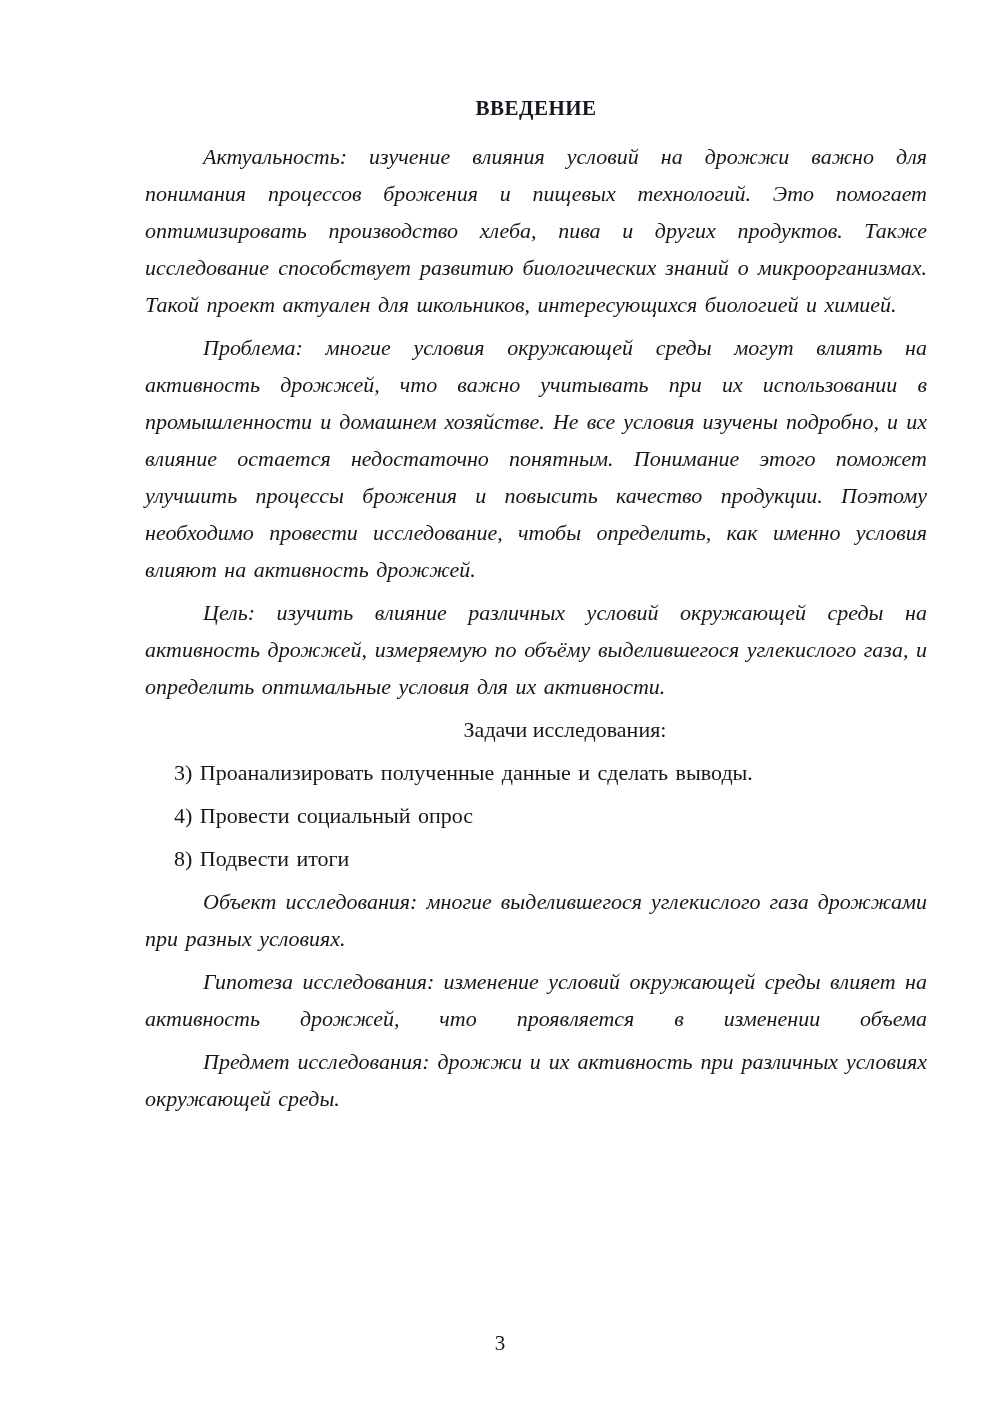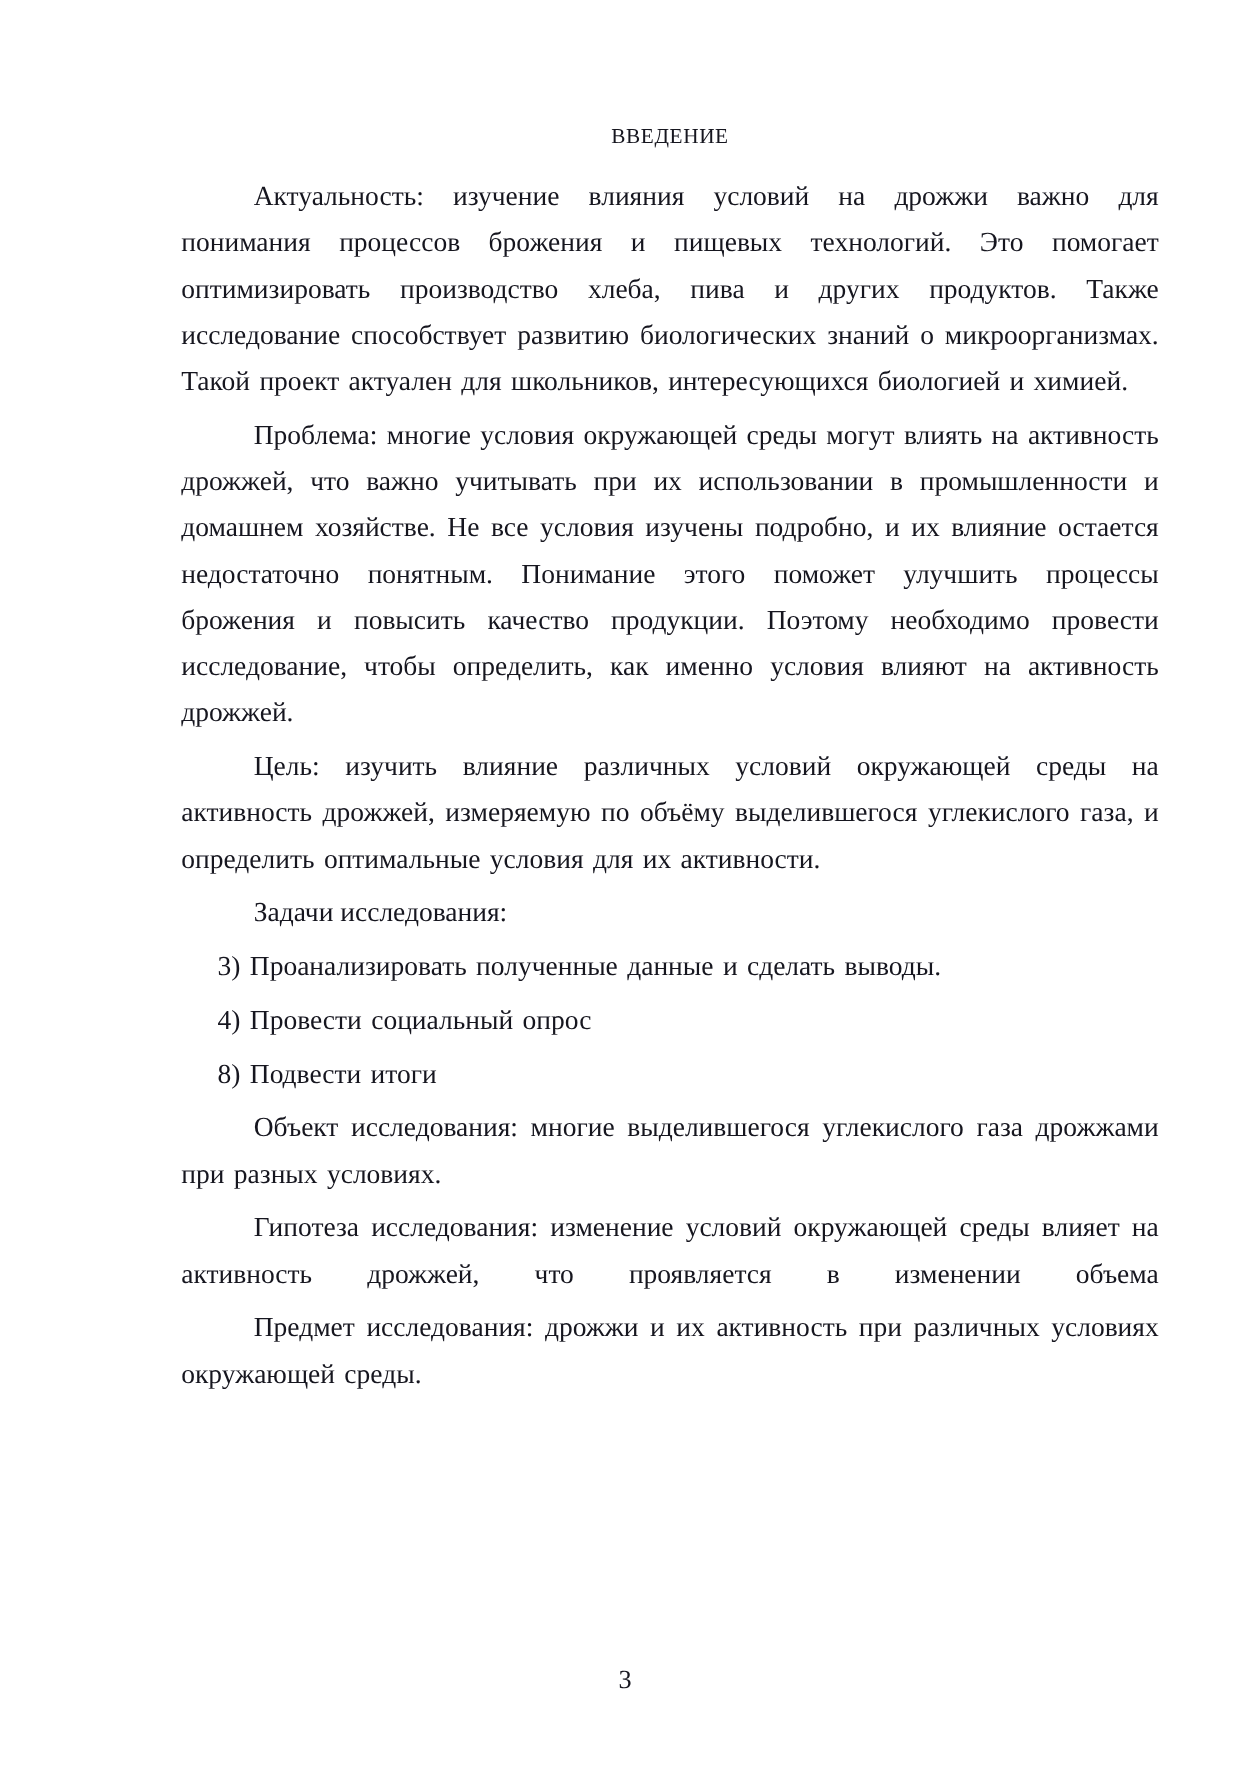--- a/index.html
+++ b/index.html
@@ -14,38 +14,39 @@
     margin: 0 auto;
     background: #ffffff;
     box-sizing: border-box;
     padding: 90px 73px 100px 145px;
     font-family: "Liberation Serif", "DejaVu Serif", serif;
     color: #16161f;
     font-size: 22px;
     line-height: 37px;
   }
   .doc-title {
-    font-size: 17px;
-    font-weight: normal;
+    font-size: 21px;
+    font-weight: bold;
     text-align: center;
     margin: 0 0 11px 0;
     letter-spacing: 0.5px;
   }
   p.para {
     margin: 0 0 6px 0;
     text-align: justify;
     text-indent: 58px;
     word-spacing: 2px;
+    font-style: italic;
   }
   p.para.continued {
     text-align-last: justify;
   }
   p.task-heading {
     margin: 0 0 6px 0;
-    text-align: left;
+    text-align: center;
     text-indent: 58px;
   }
   p.list-item {
     margin: 0 0 6px 0;
     text-align: justify;
     text-indent: 29px;
     word-spacing: 2px;
   }
   .page-number {
     position: absolute;

